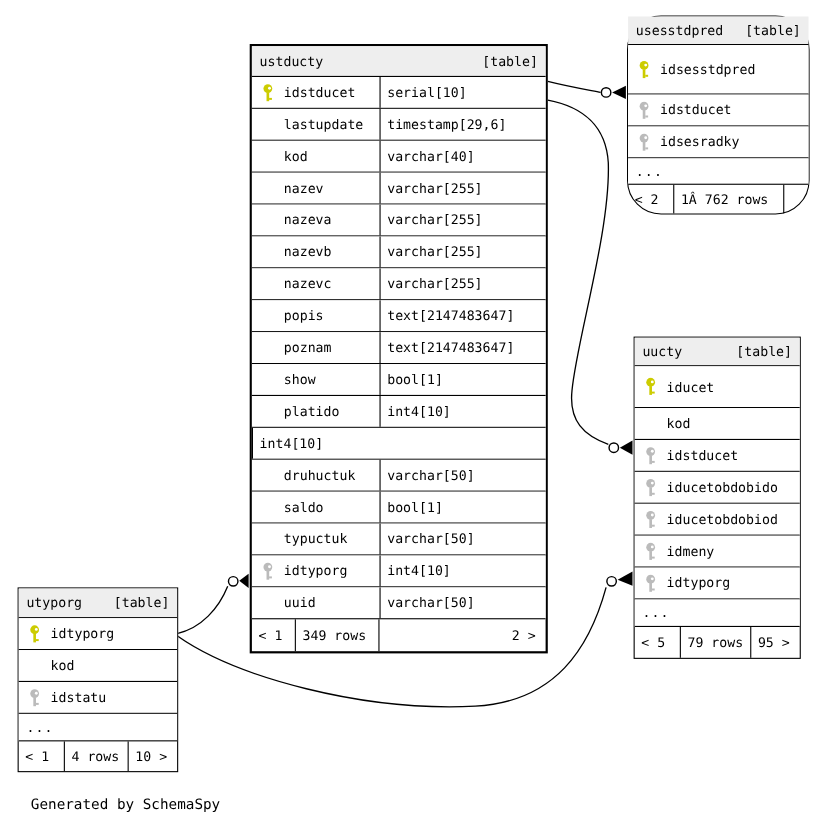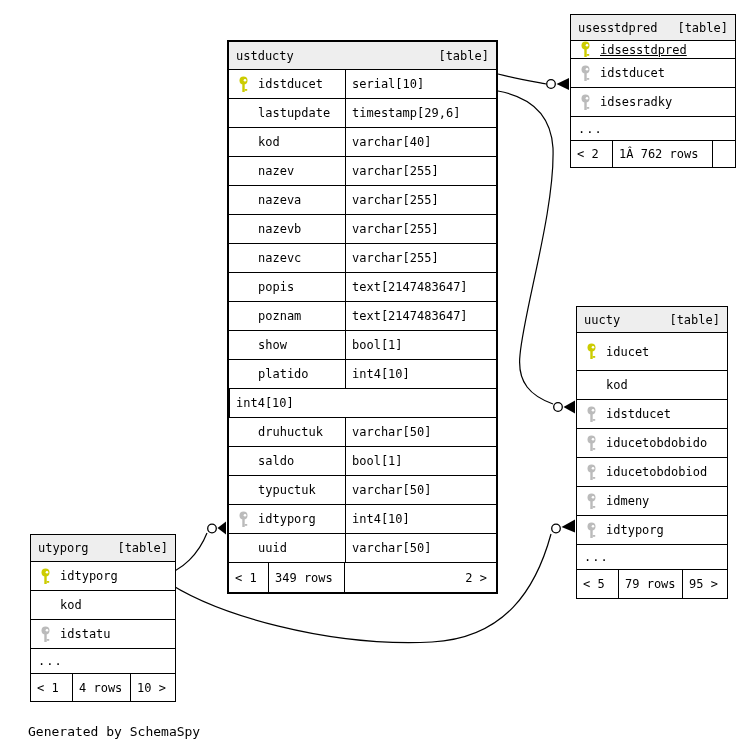--- a/index.html
+++ b/index.html
@@ -221,26 +221,26 @@
             <span>&lt; 1</span>
           </div>
           <div class="f-cell" style="flex: 0 0 76px;">
             <span>349 rows</span>
           </div>
           <div class="f-cell right">
             <span>2 &gt;</span>
           </div>
         </div>
       </div>
-      <div class="db-table" style="left: 570px; top: 14px; width: 166px;">
+      <div class="db-table" style="left: 570px; top: 14px; width: 166px; border-radius: 31px;">
         <div class="tbl-header" style="height: 26px;">
           <span>usesstdpred</span>
           <span>[table]</span>
         </div>
-        <div class="tbl-row" style="height: 18px; text-decoration: underline;">
+        <div class="tbl-row" style="height: 45px;">
           <div class="name-cell" style="flex: 1 1 auto;">
             <span class="key-slot">
               <svg width="12" height="17" viewBox="0 0 12 17">
                 <circle cx="5.5" cy="4.5" r="4" fill="#cccc00"></circle>
                 <circle cx="7" cy="4.2" r="1.3" fill="#fff"></circle>
                 <rect x="4.3" y="8" width="2.4" height="8" fill="#cccc00"></rect>
                 <rect x="6.6" y="13" width="2.6" height="1.8" fill="#cccc00"></rect>
               </svg>
             </span>
             <span>idsesstdpred</span>
@@ -384,21 +384,21 @@
             <span>&lt; 5</span>
           </div>
           <div class="f-cell" style="flex: 0 0 64px;">
             <span>79 rows</span>
           </div>
           <div class="f-cell">
             <span>95 &gt;</span>
           </div>
         </div>
       </div>
-      <div class="db-table" style="left: 30px; top: 534px; width: 146px;">
+      <div class="db-table" style="left: 16px; top: 534px; width: 146px;">
         <div class="tbl-header" style="height: 27px;">
           <span>utyporg</span>
           <span>[table]</span>
         </div>
         <div class="tbl-row" style="height: 29px;">
           <div class="name-cell" style="flex: 1 1 auto;">
             <span class="key-slot">
               <svg width="12" height="17" viewBox="0 0 12 17">
                 <circle cx="5.5" cy="4.5" r="4" fill="#cccc00"></circle>
                 <circle cx="7" cy="4.2" r="1.3" fill="#fff"></circle>

